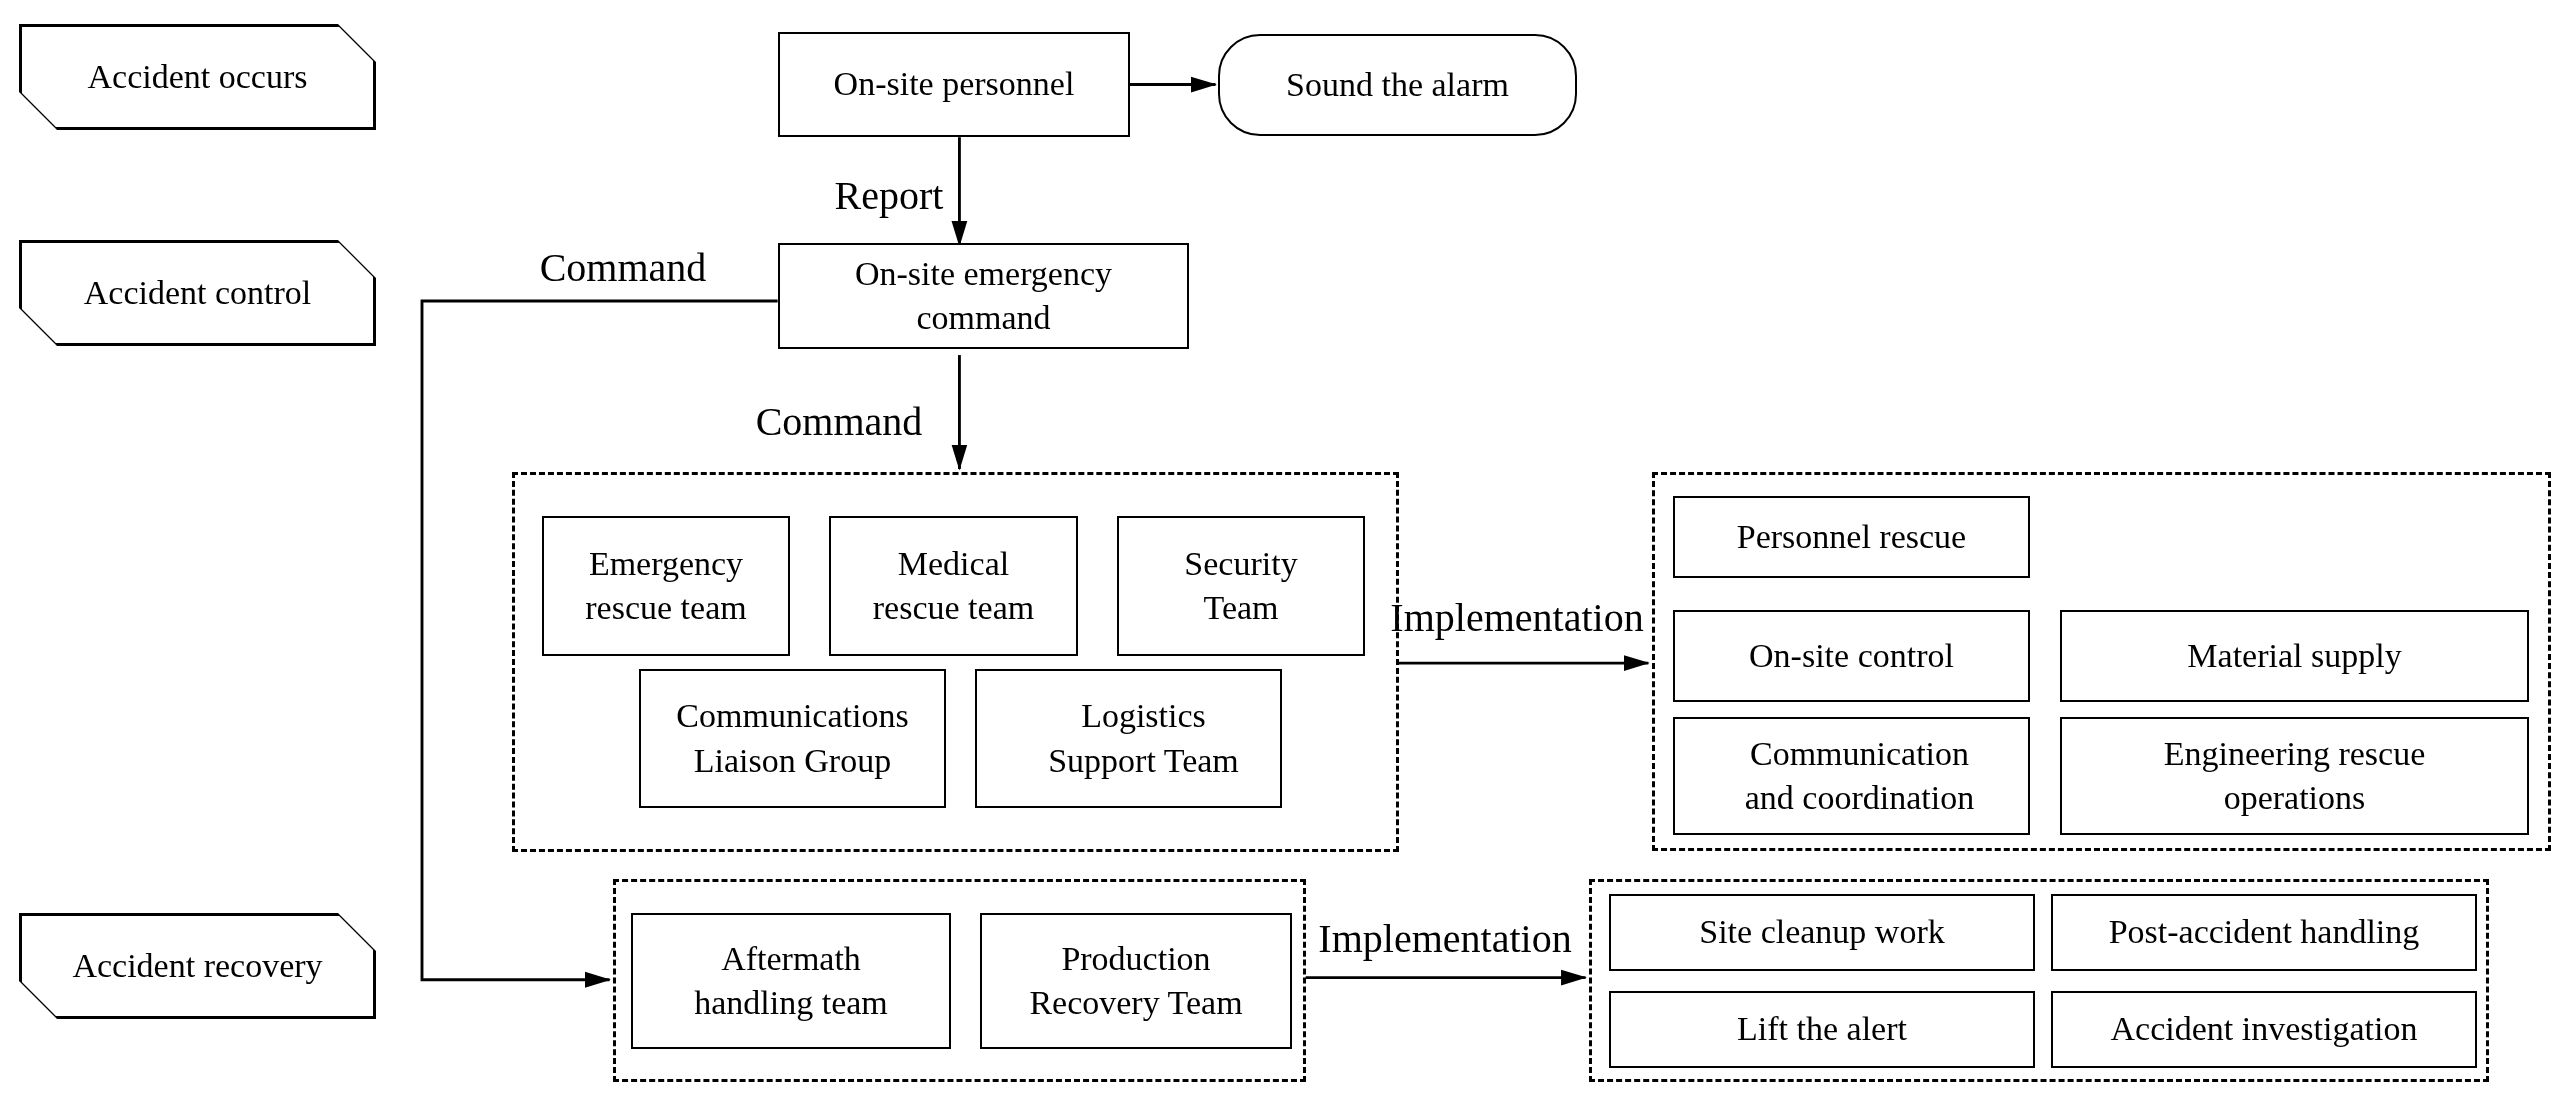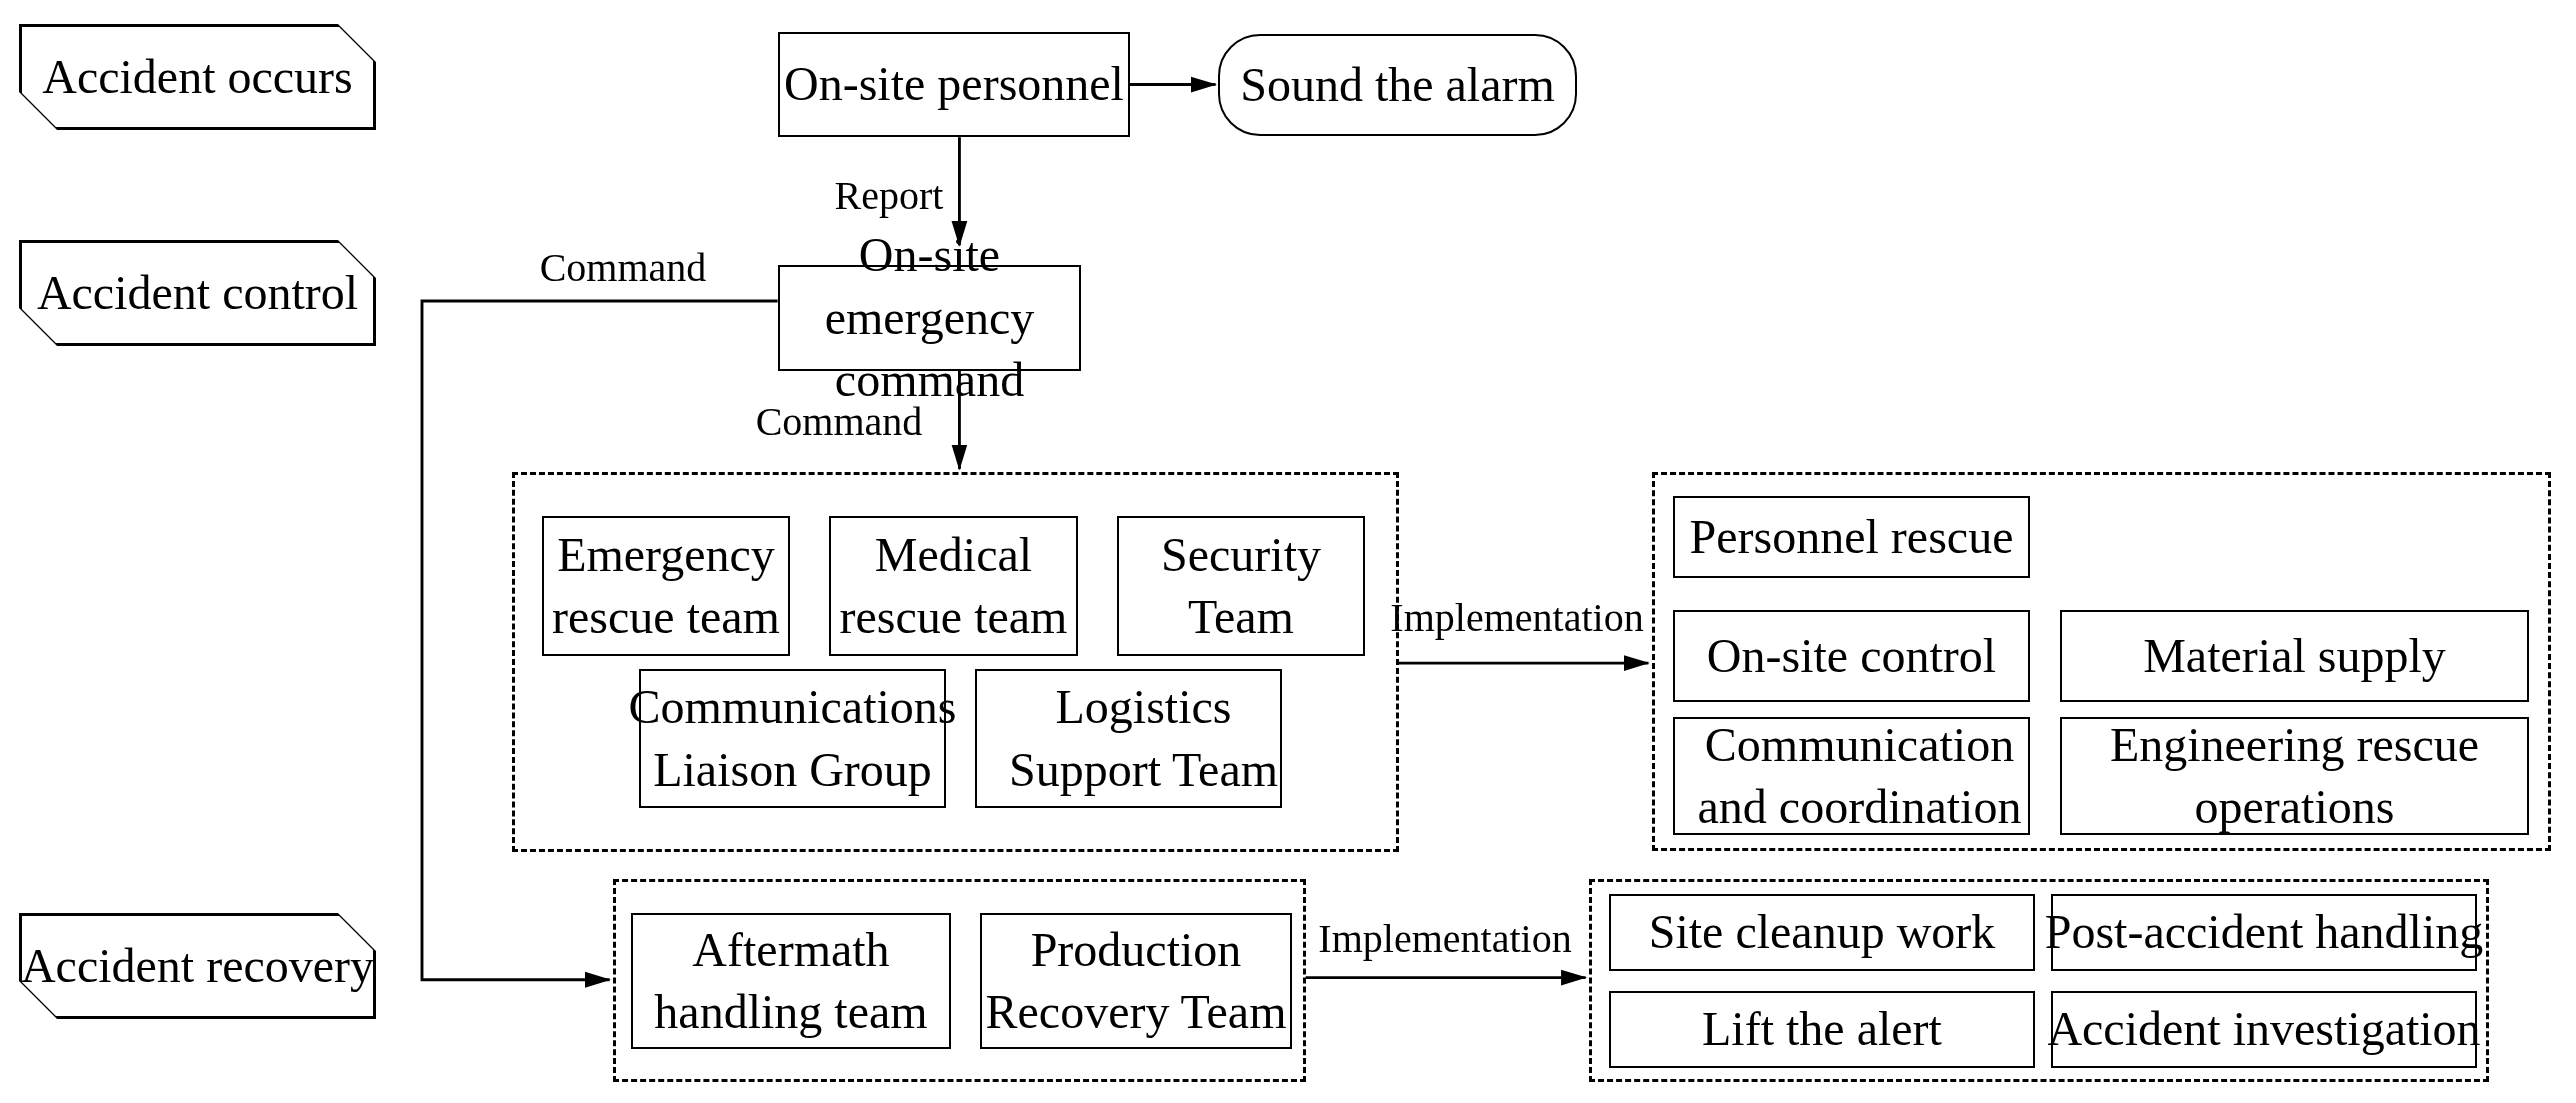--- a/index.html
+++ b/index.html
@@ -24,21 +24,21 @@
     clip-path:polygon(0 0,calc(100% - 34px) 0,100% 34px,100% 100%,34px 100%,0 calc(100% - 34px));
   }
   .banner .lbl{position:relative;z-index:1;}
   .box{
     position:absolute;border:2.9px solid #000;background:#fff;
     display:flex;align-items:center;justify-content:center;
     text-align:center;box-sizing:border-box;
   }
   .rounded{border-radius:42px;}
   .frame{position:absolute;border:3.6px dashed #000;box-sizing:border-box;background:transparent;}
-  .lbl{font-size:48px;line-height:1.3;white-space:pre-line;}
+  .lbl{font-size:34px;line-height:1.3;white-space:pre-line;}
   .nowrap .lbl{white-space:nowrap;}
   .elabel{
     position:absolute;transform:translate(-50%,-50%);
     font-size:40px;white-space:nowrap;background:#fff;padding:0 4.3px;
   }
 </style>
 </head>
 <body>
 
 <div id="canvas">
@@ -72,21 +72,21 @@
   <div class="banner" style="left:19px;top:913px;">
     <span class="lbl">Accident recovery</span>
   </div>
 
   <div class="box nowrap" style="left:778px;top:32px;width:352px;height:105px;">
     <span class="lbl">On-site personnel</span>
   </div>
   <div class="box rounded nowrap" style="left:1218px;top:34px;width:359px;height:102px;">
     <span class="lbl">Sound the alarm</span>
   </div>
-  <div class="box" style="left:778px;top:265px;width:303px;height:106px;">
+  <div class="box" style="left:778px;top:243px;width:411px;height:106px;">
     <span class="lbl">On-site emergency
 command</span>
   </div>
 
   <div class="elabel" style="left:889px;top:195px;">Report</div>
   <div class="elabel" style="left:623px;top:267px;">Command</div>
   <div class="elabel" style="left:839px;top:421px;">Command</div>
   <div class="elabel" style="left:1517px;top:617px;">Implementation</div>
   <div class="elabel" style="left:1445px;top:938px;">Implementation</div>
 

